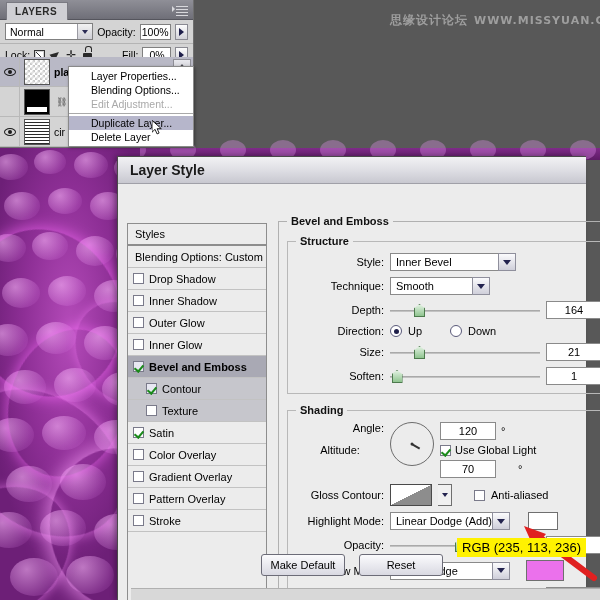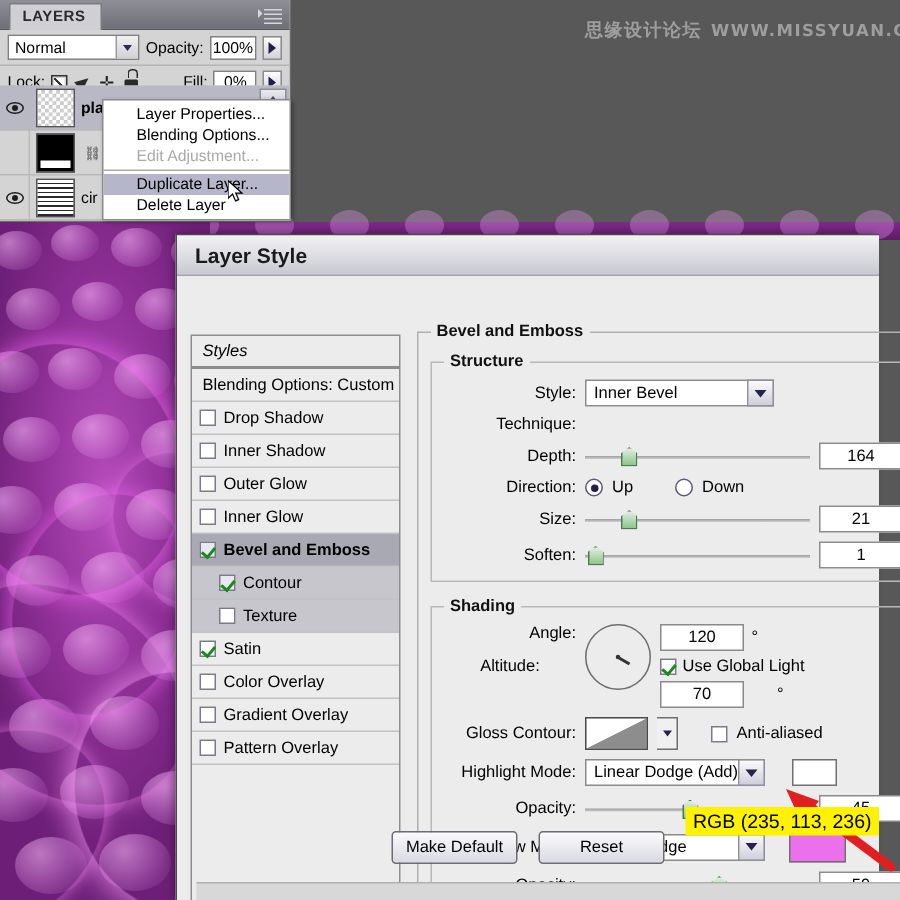--- a/index.html
+++ b/index.html
@@ -221,21 +221,21 @@
   }
   #dlg-body{ position:absolute; left:0; top:28px; right:0; bottom:0; padding:8px; }
 
   
   #styles-col{
     position:absolute; left:9px; top:38px; width:140px; height:382px;
     background:#ececec; border:1px solid #8d8d8d;
   }
   .st-head{
     height:22px; border-bottom:2px solid #8d8d8d; display:flex;align-items:center;
-    padding-left:7px; font-size:11px; background:#ececec;font-style:italic;
+    padding-left:7px; font-size:11px; background:#ececec;
   }
   .st-blend{
     height:22px; border-bottom:1px solid #c2c2c2; display:flex;align-items:center;
     padding-left:7px; font-size:11px;
   }
   .st-item{
     height:22px; border-bottom:1px solid #c2c2c2; display:flex;align-items:center;
     padding-left:5px; font-size:11px; gap:5px;
   }
   .st-item.active{ background:#a9a9b4; font-weight:bold; }
@@ -525,39 +525,47 @@
         <span>Color Overlay</span>
       </div>
       <div class="st-item">
         <span class="cb"></span>
         <span>Gradient Overlay</span>
       </div>
       <div class="st-item">
         <span class="cb"></span>
         <span>Pattern Overlay</span>
       </div>
+      <div class="st-item">
+        <span class="cb"></span>
+        <span>Stroke</span>
+      </div>
     </div>
 
     <div id="right-col">
       <fieldset>
         <legend>Bevel and Emboss</legend>
 
         <fieldset class="grp-inner">
           <legend>Structure</legend>
 
           <div class="frow">
             <span class="flabel">Style:</span>
             <div class="fld" style="width:126px">
               <span class="txt">Inner Bevel</span>
               <span class="dd"></span>
             </div>
           </div>
 
           <div class="frow">
             <span class="flabel">Technique:</span>
+            <div class="fld" style="width:100px">
+              <span class="txt">Smooth</span>
+              <span class="dd"></span>
+            </div>
           </div>
 
           <div class="frow">
             <span class="flabel">Depth:</span>
             <div class="slider">
               <div class="track"></div>
               <div class="knob" style="left:16%"></div>
             </div>
             <div class="numfld">164</div>
 

